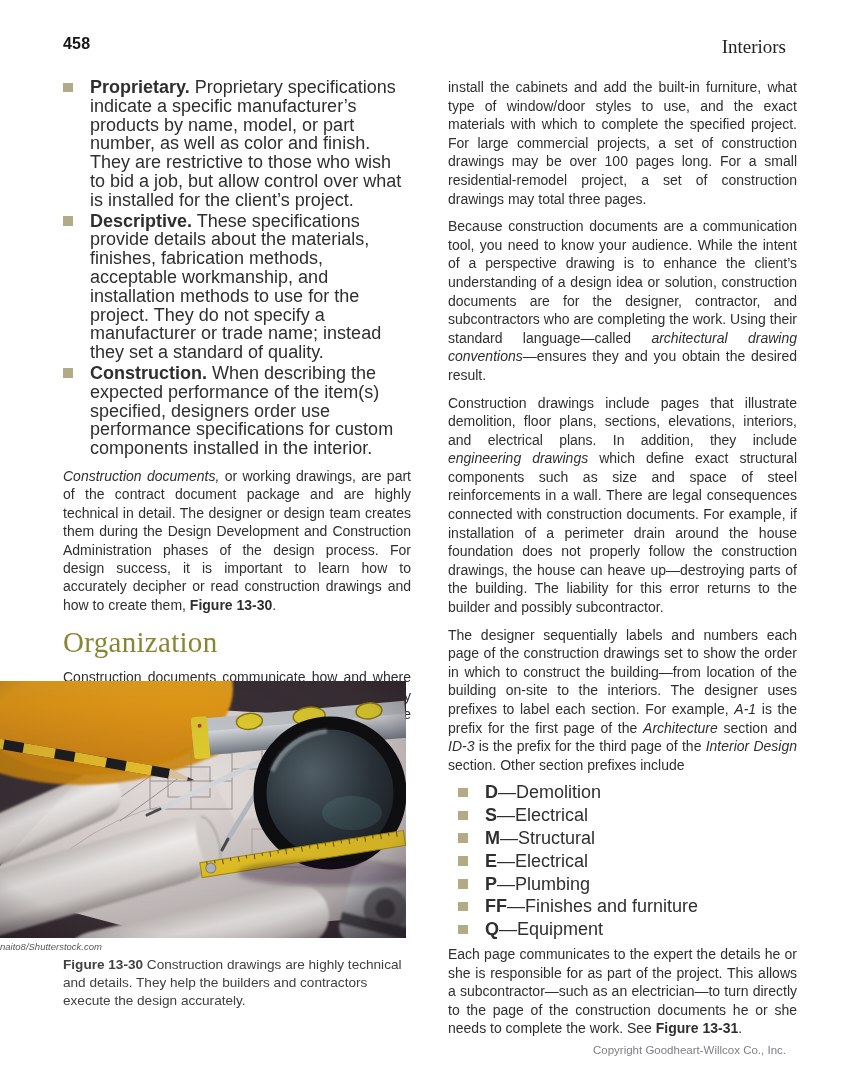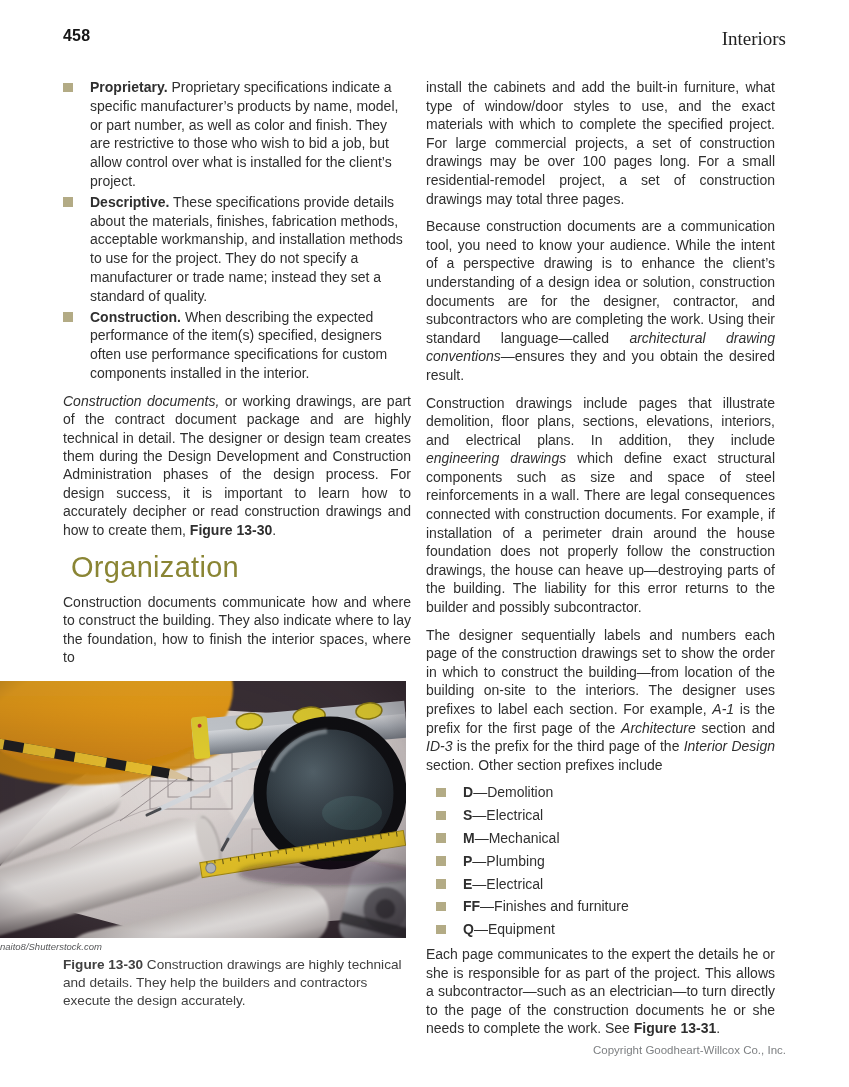--- a/index.html
+++ b/index.html
@@ -1,43 +1,43 @@
 <!DOCTYPE html>
 <html lang="en"><head>
 <meta charset="utf-8">
 <style>
   * { margin:0; padding:0; box-sizing:border-box; }
   html,body { background:#ffffff; }
   body { font-family:"Liberation Sans","DejaVu Sans",sans-serif; color:#2f2f2f; }
   .page { position:relative; width:849px; height:1087px; background:#fff; overflow:hidden; }
 
   
-  .header { position:absolute; left:63px; right:63px; top:27px; height:20px; }
+  .header { position:absolute; left:63px; right:63px; top:35px; height:20px; }
   .pagenum { font-size:16px; font-weight:bold; color:#161616; letter-spacing:.2px; }
   .running { position:absolute; right:0; top:1px; font-family:"Liberation Serif","DejaVu Serif",serif; font-size:19px; color:#222; }
 
   
   .col { position:absolute; top:78px; }
   .col-left  { left:63px;  width:348px; }
-  .col-right { left:426px; width:349px; }
+  .col-right { left:448px; width:349px; }
 
   .para { font-size:14px; line-height:18.6px; text-align:justify; margin-bottom:9px; }
   .col-left .para { line-height:18.4px; }
   .seg-b { font-weight:bold; }
   .seg-i { font-style:italic; }
 
   
   .bullet-list { margin-bottom:9px; }
-  .bullet-item { position:relative; padding-left:27px; font-size:14px; line-height:18.8px; text-align:left; margin-bottom:2px; }
+  .bullet-item { position:relative; padding-left:27px; font-size:18px; line-height:18.8px; text-align:left; margin-bottom:2px; }
   .bullet-sq { position:absolute; left:0; top:4.5px; width:9.5px; height:9.5px; background:#b3ab85; }
   .prefix-list { margin-left:10px; margin-top:3px; margin-bottom:6px; }
   .prefix-list .bullet-item { margin-bottom:4px; }
 
   
-  .section-heading { font-weight:300; font-size:29px; line-height:32px; color:#8a8534; letter-spacing:.3px; margin:12px 0 10px 8px; }
+  .section-heading { font-weight:300; font-size:29px; line-height:32px; color:#8a8534; letter-spacing:.3px; margin:12px 0 10px 0;font-family:Liberation Serif, serif; }
 
   
   .photo { position:absolute; left:0; top:681px; width:406px; height:257px; overflow:hidden; }
   .photo svg { display:block; }
   .credit { position:absolute; left:0; top:941px; width:406px; text-align:left; font-size:9.5px; font-style:italic; color:#57585a; }
   .caption { position:absolute; left:63px; top:956px; width:347px; font-size:13.6px; line-height:18px; color:#404040; }
 
   
   .copyright { position:absolute; right:63px; top:1044px; font-size:11.5px; color:#7e8083; }
 </style>
@@ -48,21 +48,21 @@
 
   <div class="header">
     <span class="pagenum">458</span>
     <span class="running">Interiors</span>
   </div>
 
   <div class="col col-left">
     <div class="bullet-list">
         <div class="bullet-item"><span class="bullet-sq"></span><span class="seg-b">Proprietary.</span><span> Proprietary specifications indicate a specific manufacturer’s products by name, model, or part number, as well as color and finish. They are restrictive to those who wish to bid a job, but allow control over what is installed for the client’s project.</span></div>
         <div class="bullet-item"><span class="bullet-sq"></span><span class="seg-b">Descriptive.</span><span> These specifications provide details about the materials, finishes, fabrication methods, acceptable workmanship, and installation methods to use for the project. They do not specify a manufacturer or trade name; instead they set a standard of quality.</span></div>
-        <div class="bullet-item"><span class="bullet-sq"></span><span class="seg-b">Construction.</span><span> When describing the expected performance of the item(s) specified, designers often use performance specifications for custom components installed in the interior.</span></div>
+        <div class="bullet-item"><span class="bullet-sq"></span><span class="seg-b">Construction.</span><span> When describing the expected performance of the item(s) specified, designers order use performance specifications for custom components installed in the interior.</span></div>
       </div>
     <p class="para"><span class="seg-i">Construction documents,</span><span> or working drawings, are part of the contract document package and are highly technical in detail. The designer or design team creates them during the Design Development and Construction Administration phases of the design process. For design success, it is important to learn how to accurately decipher or read construction drawings and how to create them, </span><span class="seg-b">Figure 13-30</span><span>.</span></p>
     <h2 class="section-heading">Organization</h2>
     <p class="para">Construction documents communicate how and where to construct the building. They also indicate where to lay the foundation, how to finish the interior spaces, where to</p>
   </div>
 
   <figure class="photo">
     <svg width="406" height="257" viewBox="0 0 406 257" preserveAspectRatio="none">
       <defs>
         <linearGradient id="gHat" x1="0" y1="0" x2="0" y2="1">
@@ -204,23 +204,23 @@
   <div class="caption"><span class="seg-b">Figure 13-30</span><span> Construction drawings are highly technical and details. They help the builders and contractors execute the design accurately.</span></div>
 
   <div class="col col-right">
     <p class="para">install the cabinets and add the built-in furniture, what type of window/door styles to use, and the exact materials with which to complete the specified project. For large commercial projects, a set of construction drawings may be over 100 pages long. For a small residential-remodel project, a set of construction drawings may total three pages.</p>
     <p class="para"><span>Because construction documents are a communication tool, you need to know your audience. While the intent of a perspective drawing is to enhance the client’s understanding of a design idea or solution, construction documents are for the designer, contractor, and subcontractors who are completing the work. Using their standard language—called </span><span class="seg-i">architectural drawing conventions</span><span>—ensures they and you obtain the desired result.</span></p>
     <p class="para"><span>Construction drawings include pages that illustrate demolition, floor plans, sections, elevations, interiors, and electrical plans. In addition, they include </span><span class="seg-i">engineering drawings</span><span> which define exact structural components such as size and space of steel reinforcements in a wall. There are legal consequences connected with construction documents. For example, if installation of a perimeter drain around the house foundation does not properly follow the construction drawings, the house can heave up—destroying parts of the building. The liability for this error returns to the builder and possibly subcontractor.</span></p>
     <p class="para"><span>The designer sequentially labels and numbers each page of the construction drawings set to show the order in which to construct the building—from location of the building on-site to the interiors. The designer uses prefixes to label each section. For example, </span><span class="seg-i">A-1</span><span> is the prefix for the first page of the </span><span class="seg-i">Architecture</span><span> section and </span><span class="seg-i">ID-3</span><span> is the prefix for the third page of the </span><span class="seg-i">Interior Design</span><span> section. Other section prefixes include</span></p>
     <div class="bullet-list prefix-list">
         <div class="bullet-item"><span class="bullet-sq"></span><span class="seg-b">D</span><span>—Demolition</span></div>
         <div class="bullet-item"><span class="bullet-sq"></span><span class="seg-b">S</span><span>—Electrical</span></div>
-        <div class="bullet-item"><span class="bullet-sq"></span><span class="seg-b">M</span><span>—Mechanical</span></div>
+        <div class="bullet-item"><span class="bullet-sq"></span><span class="seg-b">M</span><span>—Structural</span></div>
+        <div class="bullet-item"><span class="bullet-sq"></span><span class="seg-b">E</span><span>—Electrical</span></div>
         <div class="bullet-item"><span class="bullet-sq"></span><span class="seg-b">P</span><span>—Plumbing</span></div>
-        <div class="bullet-item"><span class="bullet-sq"></span><span class="seg-b">E</span><span>—Electrical</span></div>
         <div class="bullet-item"><span class="bullet-sq"></span><span class="seg-b">FF</span><span>—Finishes and furniture</span></div>
         <div class="bullet-item"><span class="bullet-sq"></span><span class="seg-b">Q</span><span>—Equipment</span></div>
       </div>
     <p class="para"><span>Each page communicates to the expert the details he or she is responsible for as part of the project. This allows a subcontractor—such as an electrician—to turn directly to the page of the construction documents he or she needs to complete the work. See </span><span class="seg-b">Figure 13-31</span><span>.</span></p>
   </div>
 
   <div class="copyright">Copyright Goodheart-Willcox Co., Inc.</div>
 
 </div>
 

